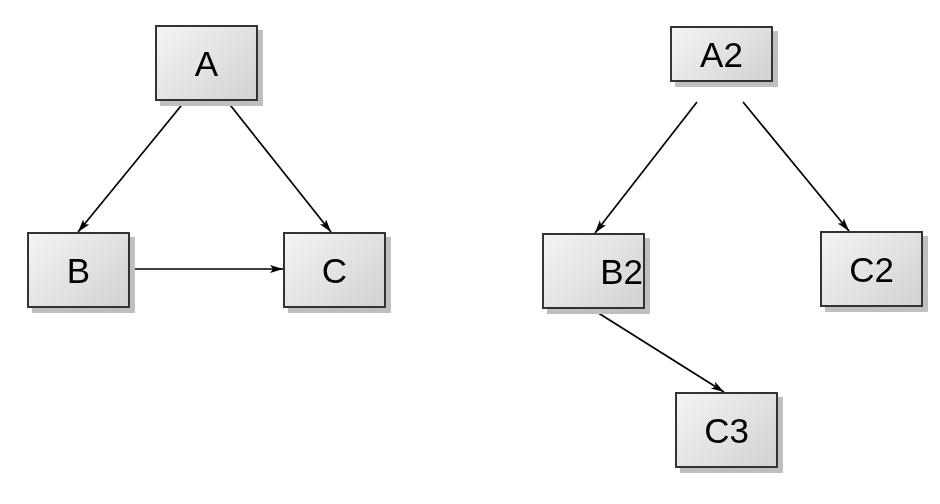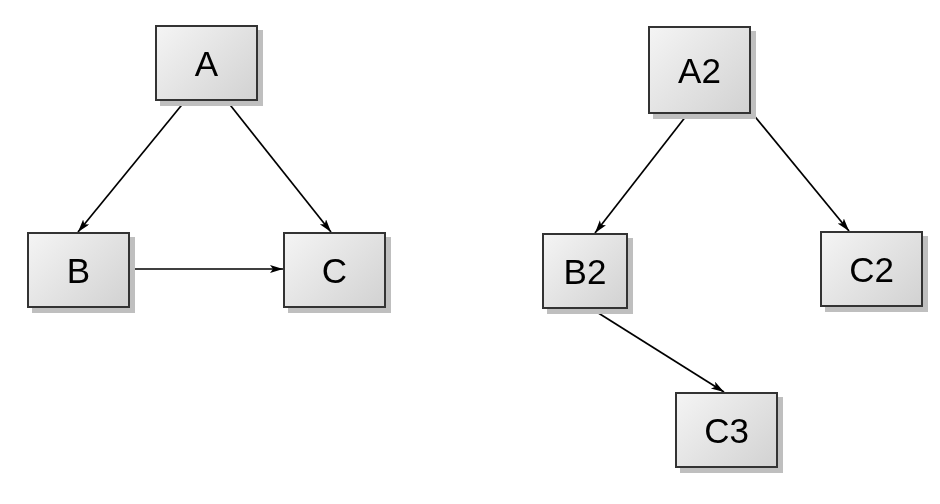--- a/index.html
+++ b/index.html
@@ -61,24 +61,24 @@
   <div id="nodes">
       <div class="node" style="left: 155px; top: 25px; width: 103px; height: 76px; background: linear-gradient(135deg, rgb(244, 244, 244), rgb(210, 210, 210)); border: 2px solid rgb(51, 51, 51); box-shadow: rgb(191, 191, 191) 5px 5px 0px; color: rgb(0, 0, 0);">
         <span>A</span>
       </div>
       <div class="node" style="left: 27px; top: 232px; width: 103px; height: 76px; background: linear-gradient(135deg, rgb(244, 244, 244), rgb(210, 210, 210)); border: 2px solid rgb(51, 51, 51); box-shadow: rgb(191, 191, 191) 5px 5px 0px; color: rgb(0, 0, 0);">
         <span>B</span>
       </div>
       <div class="node" style="left: 283px; top: 232px; width: 103px; height: 76px; background: linear-gradient(135deg, rgb(244, 244, 244), rgb(210, 210, 210)); border: 2px solid rgb(51, 51, 51); box-shadow: rgb(191, 191, 191) 5px 5px 0px; color: rgb(0, 0, 0);">
         <span>C</span>
       </div>
-      <div class="node" style="left: 648px; top: 26px; width: 103px; height: 88px; background: linear-gradient(135deg, rgb(244, 244, 244), rgb(210, 210, 210)); border: 2px solid rgb(51, 51, 51); box-shadow: rgb(191, 191, 191) 5px 5px 0px; color: rgb(0, 0, 0);">
+      <div class="node" style="left: 670px; top: 26px; width: 103px; height: 56px; background: linear-gradient(135deg, rgb(244, 244, 244), rgb(210, 210, 210)); border: 2px solid rgb(51, 51, 51); box-shadow: rgb(191, 191, 191) 5px 5px 0px; color: rgb(0, 0, 0);">
         <span>A2</span>
       </div>
-      <div class="node" style="left: 542px; top: 233px; width: 86px; height: 76px; background: linear-gradient(135deg, rgb(244, 244, 244), rgb(210, 210, 210)); border: 2px solid rgb(51, 51, 51); box-shadow: rgb(191, 191, 191) 5px 5px 0px; color: rgb(0, 0, 0);">
+      <div class="node" style="left: 542px; top: 233px; width: 103px; height: 76px; background: linear-gradient(135deg, rgb(244, 244, 244), rgb(210, 210, 210)); border: 2px solid rgb(51, 51, 51); box-shadow: rgb(191, 191, 191) 5px 5px 0px; color: rgb(0, 0, 0); justify-content: flex-end;">
         <span>B2</span>
       </div>
       <div class="node" style="left: 820px; top: 231px; width: 103px; height: 76px; background: linear-gradient(135deg, rgb(244, 244, 244), rgb(210, 210, 210)); border: 2px solid rgb(51, 51, 51); box-shadow: rgb(191, 191, 191) 5px 5px 0px; color: rgb(0, 0, 0);">
         <span>C2</span>
       </div>
       <div class="node" style="left: 675px; top: 392px; width: 103px; height: 76px; background: linear-gradient(135deg, rgb(244, 244, 244), rgb(210, 210, 210)); border: 2px solid rgb(51, 51, 51); box-shadow: rgb(191, 191, 191) 5px 5px 0px; color: rgb(0, 0, 0);">
         <span>C3</span>
       </div>
     </div>
 </div>

